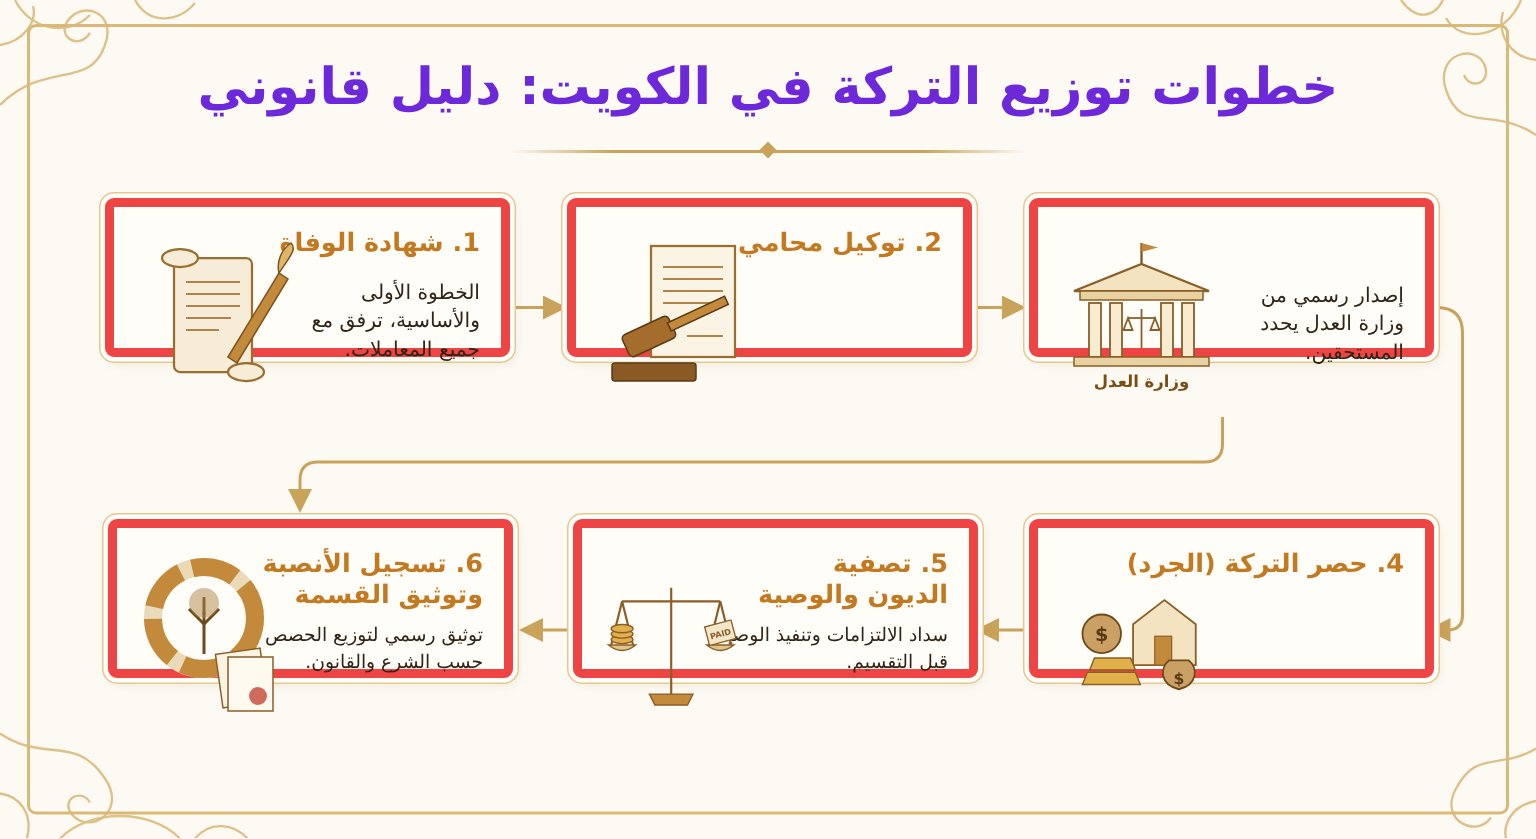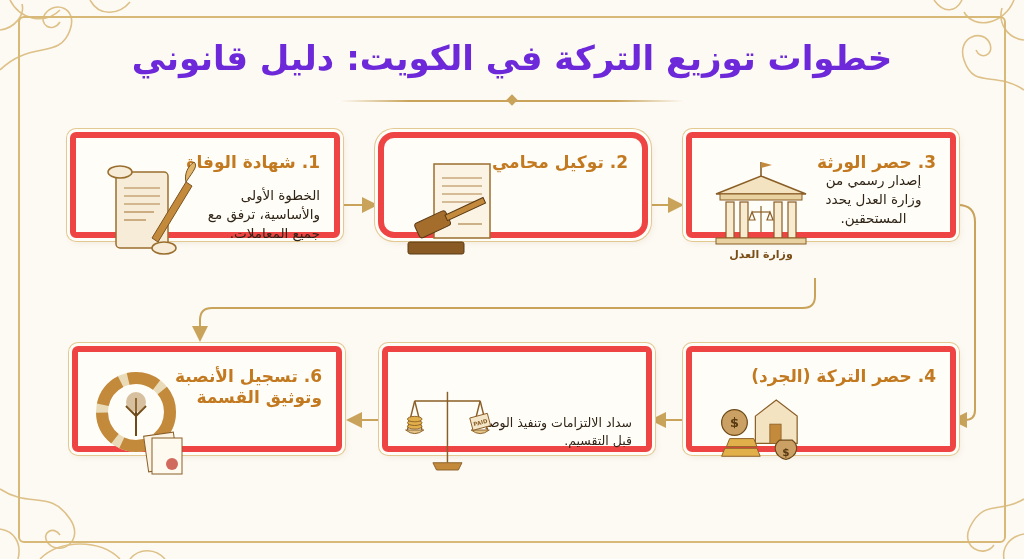--- a/index.html
+++ b/index.html
@@ -122,42 +122,41 @@
         <line x1="34" y1="42" x2="70" y2="42"></line>
       <line x1="34" y1="50" x2="70" y2="50"></line>
         <line x1="34" y1="58" x2="64" y2="58"></line>
       <line x1="34" y1="66" x2="56" y2="66"></line>
     </g>
     <path d="M62 84 L96 28 L102 32 L68 88 Z" fill="#c48a3c" stroke="#7a5320" stroke-width="1"></path>
     <path d="M96 28 C104 16 108 12 104 8 C98 12 94 20 96 28 Z" fill="#e0b56a" stroke="#7a5320" stroke-width="1"></path>
   </svg>
 </div>
 
-<div class="card" style="left:378px;top:132px;border-radius:16px;">
+<div class="card" style="left:378px;top:132px;">
   <div class="step-title">2. توكيل محامي</div>
   <svg class="illus" viewBox="0 0 110 112">
     <rect x="36" y="10" width="56" height="74" fill="#fbf4e4" stroke="#9a6e2e" stroke-width="1.5"></rect>
     <g stroke="#b08448" stroke-width="1.2">
       <line x1="44" y1="24" x2="84" y2="24"></line>
         <line x1="44" y1="32" x2="84" y2="32"></line>
       <line x1="44" y1="40" x2="84" y2="40"></line>
         <line x1="44" y1="48" x2="78" y2="48"></line>
       <line x1="60" y1="70" x2="84" y2="70"></line>
     </g>
     <rect x="10" y="88" width="56" height="12" rx="2" fill="#8a5a24" stroke="#5a3a14"></rect>
     <g transform="rotate(-25 40 70)">
       <rect x="18" y="60" width="34" height="16" rx="3" fill="#a56d2c" stroke="#5a3a14"></rect>
       <rect x="50" y="65" width="42" height="6" fill="#c48a3c" stroke="#5a3a14"></rect>
     </g>
   </svg>
 </div>
 
 <div class="card" style="left:686px;top:132px;">
-  <div class="step-title">3. حصر الورثة</div>
-  <div class="step-desc" style="top:33px;width:125px;text-align:center;">إصدار رسمي من وزارة العدل يحدد المستحقين.</div>
+  <div class="step-desc" style="top:50px;width:125px;">إصدار رسمي من وزارة العدل يحدد المستحقين.</div>
   <svg class="illus" viewBox="0 0 110 112">
     <line x1="55" y1="8" x2="55" y2="24" stroke="#7a5320" stroke-width="1.5"></line>
     <path d="M55 8 L66 11 L55 14 Z" fill="#c48a3c"></path>
     <path d="M10 40 L55 22 L100 40 Z" fill="#f3e3c0" stroke="#8a5e26" stroke-width="1.5"></path>
     <rect x="14" y="40" width="82" height="6" fill="#e8d2a2" stroke="#8a5e26"></rect>
     <g fill="#f7ebd0" stroke="#8a5e26" stroke-width="1.2">
       <rect x="20" y="48" width="8" height="36"></rect>
         <rect x="34" y="48" width="8" height="36"></rect>
       <rect x="68" y="48" width="8" height="36"></rect>
         <rect x="82" y="48" width="8" height="36"></rect>
@@ -183,20 +182,21 @@
     <g fill="#e2b04a" stroke="#8a5e26" stroke-width="1.2">
       <path d="M10 70 L50 70 L54 80 L6 80 Z"></path>
         <path d="M16 58 L46 58 L50 68 L12 68 Z"></path>
     </g>
     <path d="M78 60 C70 66 70 80 86 84 C102 80 102 66 94 60 Z" fill="#caa064" stroke="#6e4a18" stroke-width="1.5"></path>
     <text x="86" y="80" text-anchor="middle" font-size="13" font-weight="bold" fill="#5a3a14" font-family="DejaVu Sans, sans-serif">$</text>
   </svg>
 </div>
 
 <div class="card" style="left:382px;top:346px;">
+  <div class="step-title" style="width:130px;">5. تصفية الديون والوصية</div>
   <div class="step-desc" style="top:62px;width:160px;font-size:12.5px;">سداد الالتزامات وتنفيذ الوصية قبل التقسيم.</div>
   <svg class="illus" viewBox="0 0 110 112" style="top:22px;width:100px;">
     <g stroke="#8a5e26" stroke-width="1.6" fill="none">
       <line x1="50" y1="14" x2="50" y2="92"></line>
       <line x1="14" y1="24" x2="86" y2="24"></line>
       <line x1="14" y1="24" x2="6" y2="56"></line>
         <line x1="14" y1="24" x2="22" y2="56"></line>
       <line x1="86" y1="24" x2="78" y2="56"></line>
         <line x1="86" y1="24" x2="94" y2="56"></line>
     </g>
@@ -208,20 +208,21 @@
         <ellipse cx="14" cy="44" rx="8" ry="3"></ellipse>
     </g>
     <rect x="76" y="40" width="20" height="14" fill="#f4e6c8" stroke="#8a5e26" transform="rotate(-15 86 47)"></rect>
     <text x="86" y="50" text-anchor="middle" font-size="6" font-weight="bold" fill="#8a5e26" font-family="DejaVu Sans, sans-serif" transform="rotate(-15 86 47)">PAID</text>
     <path d="M34 92 L66 92 L62 100 L38 100 Z" fill="#c48a3c" stroke="#8a5e26"></path>
   </svg>
 </div>
 
 <div class="card" style="left:72px;top:346px;padding-left:32px;">
   <div class="step-title" style="width:150px;">6. تسجيل الأنصبة وتوثيق القسمة</div>
+  <div class="step-desc" style="top:62px;width:165px;font-size:12.5px;">توثيق رسمي لتوزيع الحصص حسب الشرع والقانون.</div>
   <svg class="illus" viewBox="0 0 110 112" style="left:8px;top:14px;">
     <g fill="none" stroke-width="12">
       <circle cx="50" cy="46" r="34" stroke="#eadbb8"></circle>
     </g>
     <g fill="none" stroke="#c48a3c" stroke-width="12" stroke-dasharray="30 8">
       <circle cx="50" cy="46" r="34"></circle>
     </g>
     <g stroke="#6e4a18" stroke-width="2" fill="none">
       <line x1="50" y1="70" x2="50" y2="42"></line>
         <line x1="50" y1="50" x2="40" y2="40"></line>

